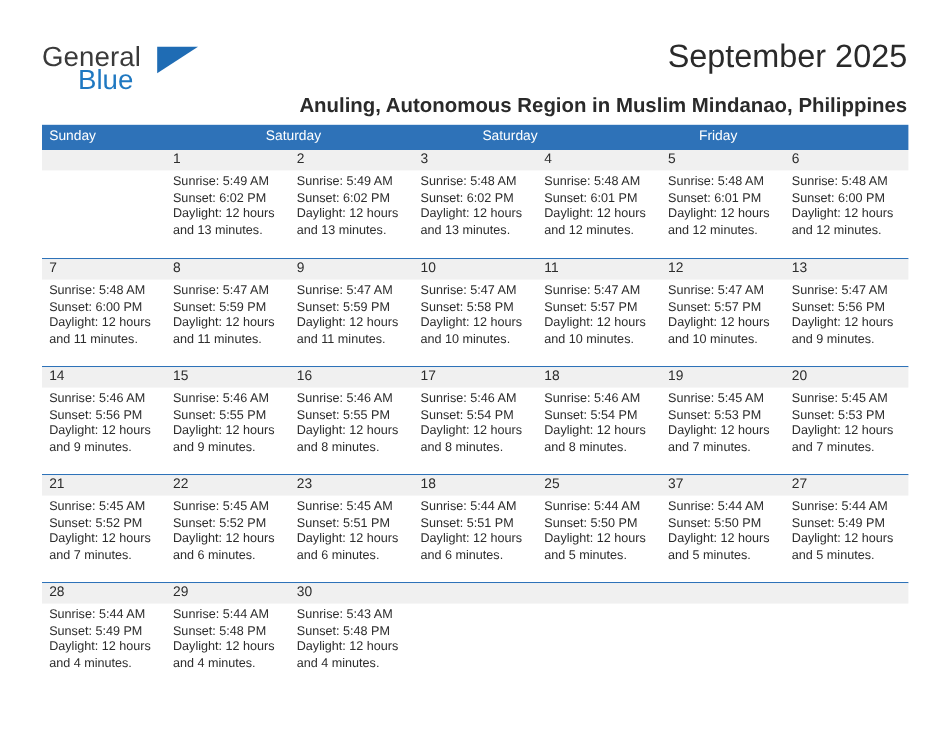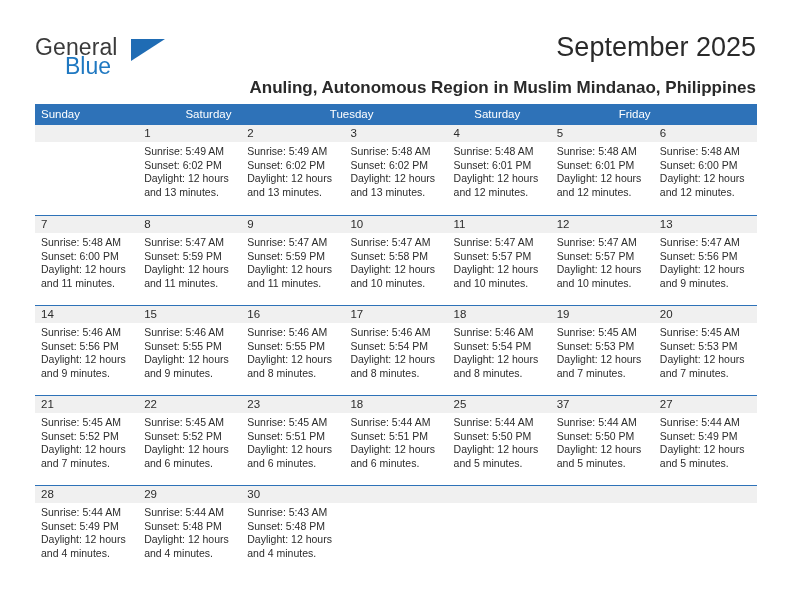--- a/index.html
+++ b/index.html
@@ -165,21 +165,20 @@
 
     <div class="title">September 2025</div>
     <div class="subtitle">Anuling, Autonomous Region in Muslim Mindanao, Philippines</div>
   </div>
 
   <div class="calendar">
 
     <div class="weekdays">
       <div class="weekday">Sunday</div>
       <div class="weekday">Saturday</div>
-      <div class="weekday">Tuesday</div>
       <div class="weekday">Saturday</div>
       <div class="weekday">Friday</div>
     </div>
 
     <div id="weeks-container">
         <div class="week">
           <div class="numband"></div>
           <div class="daycell empty">
             <div class="daynum"></div>
           </div>

